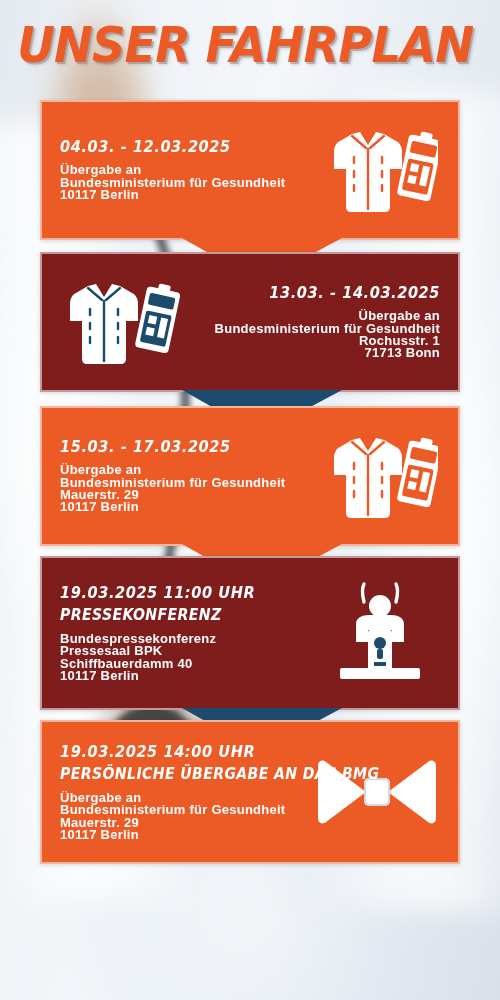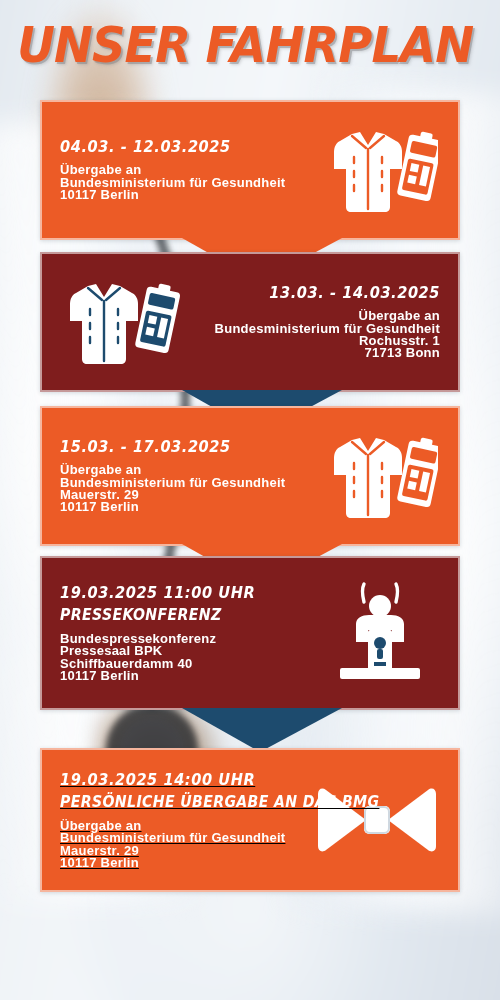--- a/index.html
+++ b/index.html
@@ -383,21 +383,21 @@
         </svg>
       </div>
     </div>
     <div class="tail">
       <svg width="420" height="44" viewBox="0 0 420 44">
           <polygon points="140,0 300,0 218,44" fill="#1d4b6e"></polygon>
         </svg>
     </div>
   </div>
 
-  <div class="card orange" style="top:748px;text-decoration:underline;">
+  <div class="card orange" style="top:720px;">
     <div class="card-inner" style="min-height:140px;">
       <div class="card-text">
         <div class="date">19.03.2025 14:00 UHR</div>
         <div class="subtitle">PERSÖNLICHE ÜBERGABE AN DAS BMG</div>
         <div class="addr-line">Übergabe an</div>
         <div class="addr-line bold">Bundesministerium für Gesundheit</div>
         <div class="addr-line">Mauerstr. 29</div>
         <div class="addr-line">10117 Berlin</div>
       </div>
       <div class="card-icon" style="width:126px;height:86px;">

